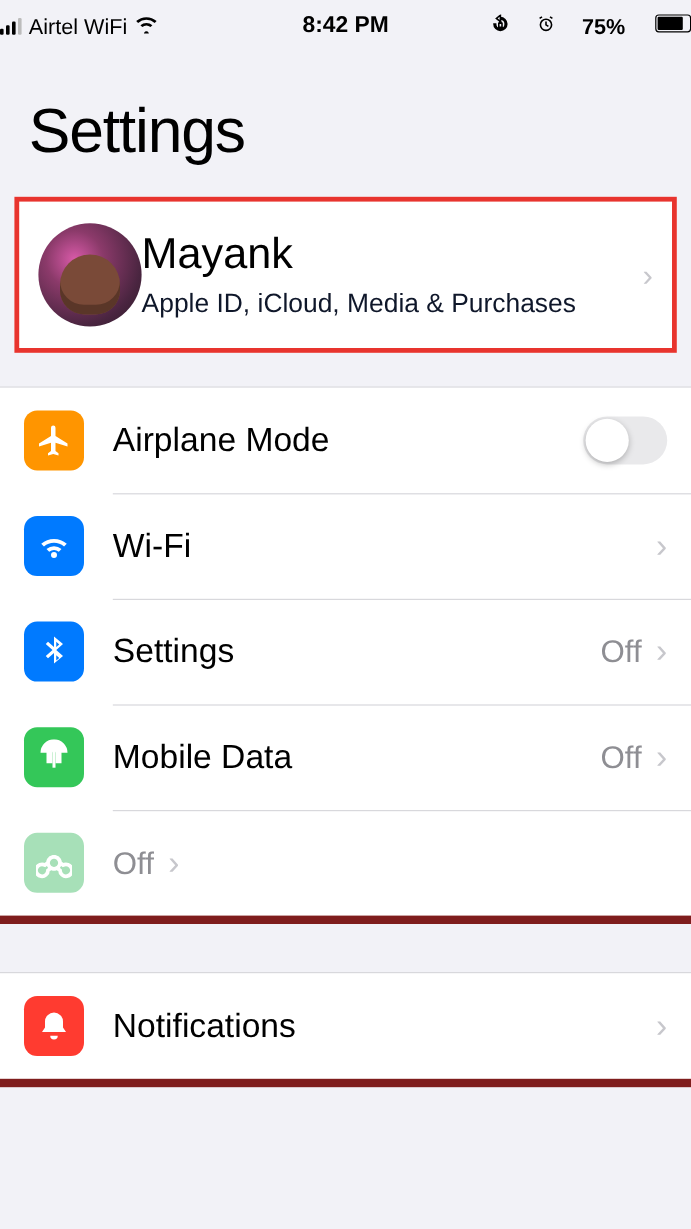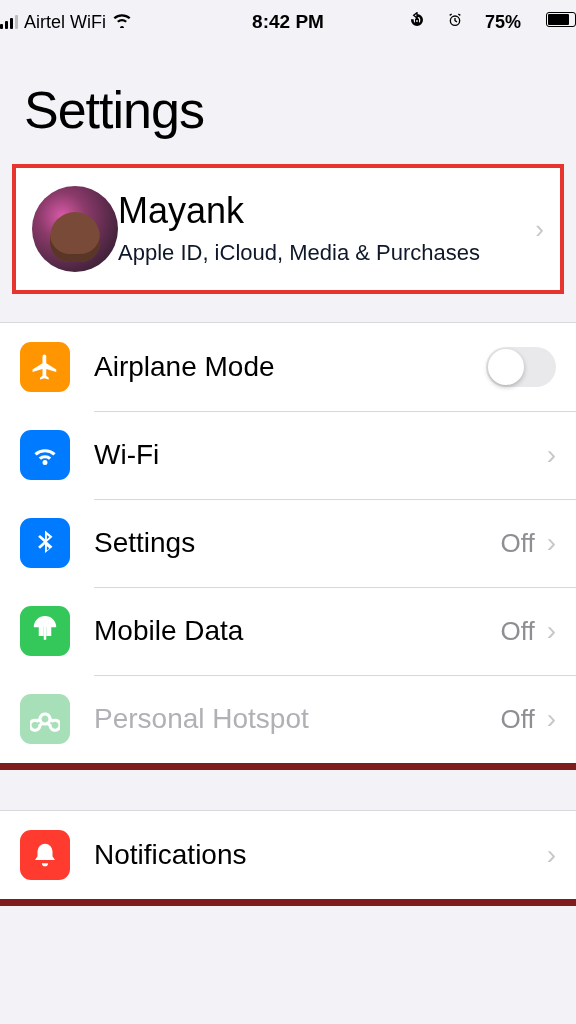--- a/index.html
+++ b/index.html
@@ -154,21 +154,20 @@
     <span class="row-value">Off</span>
     <span class="row-chevron">›</span>
   </div>
 
   <div class="row">
     <div class="row-icon ic-hotspot">
       <svg viewBox="0 0 24 24">
           <path d="M8 12a4 4 0 1 1 2 3.46L8 17a4 4 0 1 1-2-3.46L8 12zm8 0a4 4 0 1 0-2 3.46L16 17a4 4 0 1 0 2-3.46L16 12z" fill="none" stroke="#fff" stroke-width="2.5"></path>
         </svg>
     </div>
-    <div class="row-label disabled">Personal Hotspot</div>
     <span class="row-value">Off</span>
     <span class="row-chevron">›</span>
   </div>
 
 </div>
 
 <div class="settings-group" style="margin-top:40px;">
   <div class="row">
     <div class="row-icon ic-notif">
       <svg viewBox="0 0 24 24">

